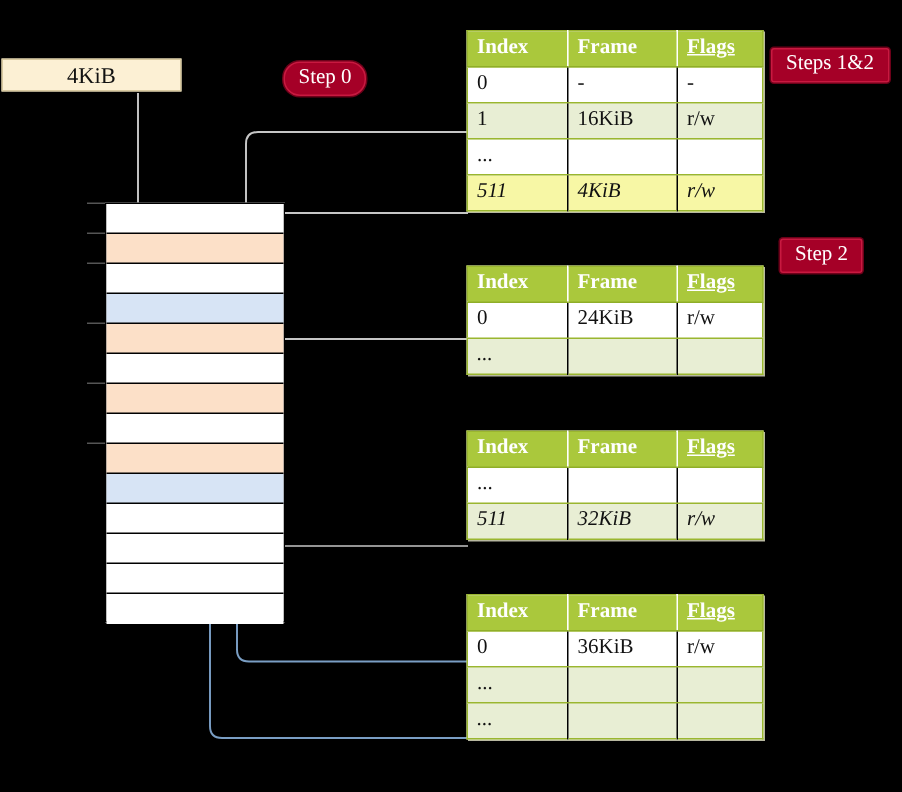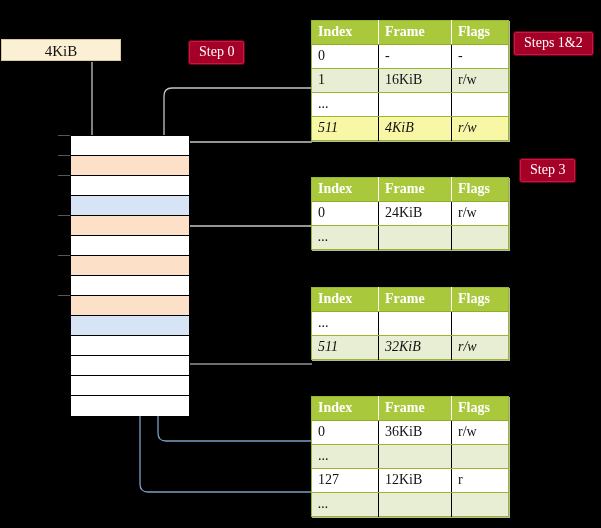--- a/index.html
+++ b/index.html
@@ -72,21 +72,21 @@
     background:#aac83c;
     color:#ffffff;
     font-weight:bold;
     font-size:14px;
     text-align:left;
     padding:3px 6px 4px 6px;
     border-right:1px solid #fff;
     border-bottom:1px solid #8fae28;
     white-space:nowrap;
   }
-  .ptable th:last-child{border-right:none;}
+  .ptable th:last-child{border-right:none;text-decoration:underline;}
   .ptable td{
     font-size:14px;
     padding:2px 6px 3px 6px;
     border-right:1px solid #000;
     border-bottom:1px solid #9ab62f;
     white-space:nowrap;
     height:18px;
     vertical-align:middle;
   }
   .ptable td:last-child{border-right:none;}
@@ -138,28 +138,28 @@
 
     <g>
       <path d="M312,492 L148,492 Q140,492 140,484 L140,216" fill="none" stroke="#7a9ec4" stroke-width="1.3" marker-end="url(#arrowBlue)"></path>
     </g>
   </svg>
 
   <div class="req-box" style="left:1px;top:39px;width:120px;height:22px;">
     <span>4KiB</span>
   </div>
 
-  <div class="badge" style="left:189px;top:41px;">
+  <div class="badge" style="left:189px;top:41px;border-radius:11px;">
     <span>Step 0</span>
   </div>
   <div class="badge" style="left:514px;top:32px;">
     <span>Steps 1&amp;2</span>
   </div>
   <div class="badge" style="left:520px;top:159px;">
-    <span>Step 3</span>
+    <span>Step 2</span>
   </div>
 
   <div id="memcol">
       <div class="memrow" style="top: 0px; height: 20px; background: rgb(255, 255, 255);"></div>
       <div class="memrow" style="top: 20px; height: 20px; background: rgb(252, 224, 200);"></div>
       <div class="memrow" style="top: 40px; height: 20px; background: rgb(255, 255, 255);"></div>
       <div class="memrow" style="top: 60px; height: 20px; background: rgb(215, 228, 245);"></div>
       <div class="memrow" style="top: 80px; height: 20px; background: rgb(252, 224, 200);"></div>
       <div class="memrow" style="top: 100px; height: 20px; background: rgb(255, 255, 255);"></div>
       <div class="memrow" style="top: 120px; height: 20px; background: rgb(252, 224, 200);"></div>
@@ -266,25 +266,20 @@
           <tr class="">
             <td class="cw-index">0</td>
             <td class="cw-frame">36KiB</td>
             <td class="cw-flags">r/w</td>
           </tr>
           <tr class="alt">
             <td class="cw-index">...</td>
             <td class="cw-frame"></td>
             <td class="cw-flags"></td>
           </tr>
-          <tr class="">
-            <td class="cw-index">127</td>
-            <td class="cw-frame">12KiB</td>
-            <td class="cw-flags">r</td>
-          </tr>
           <tr class="alt last">
             <td class="cw-index">...</td>
             <td class="cw-frame"></td>
             <td class="cw-flags"></td>
           </tr>
         </tbody>
       </table>
     </div>
 
 </div>

